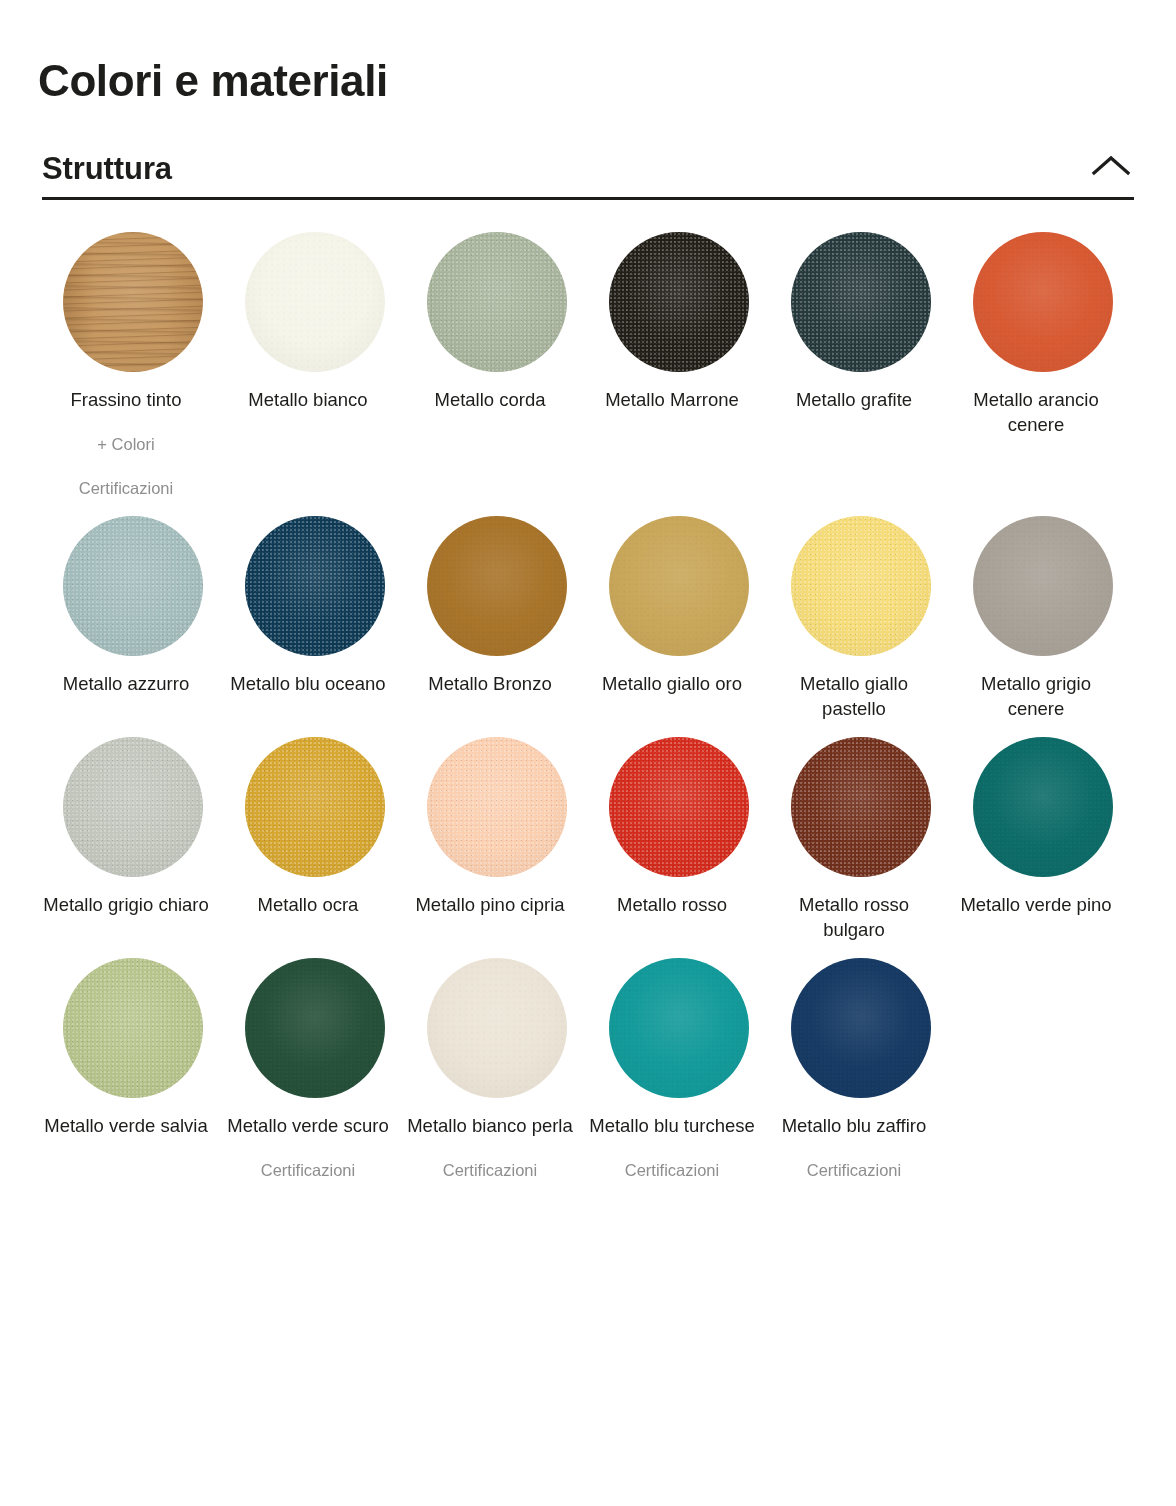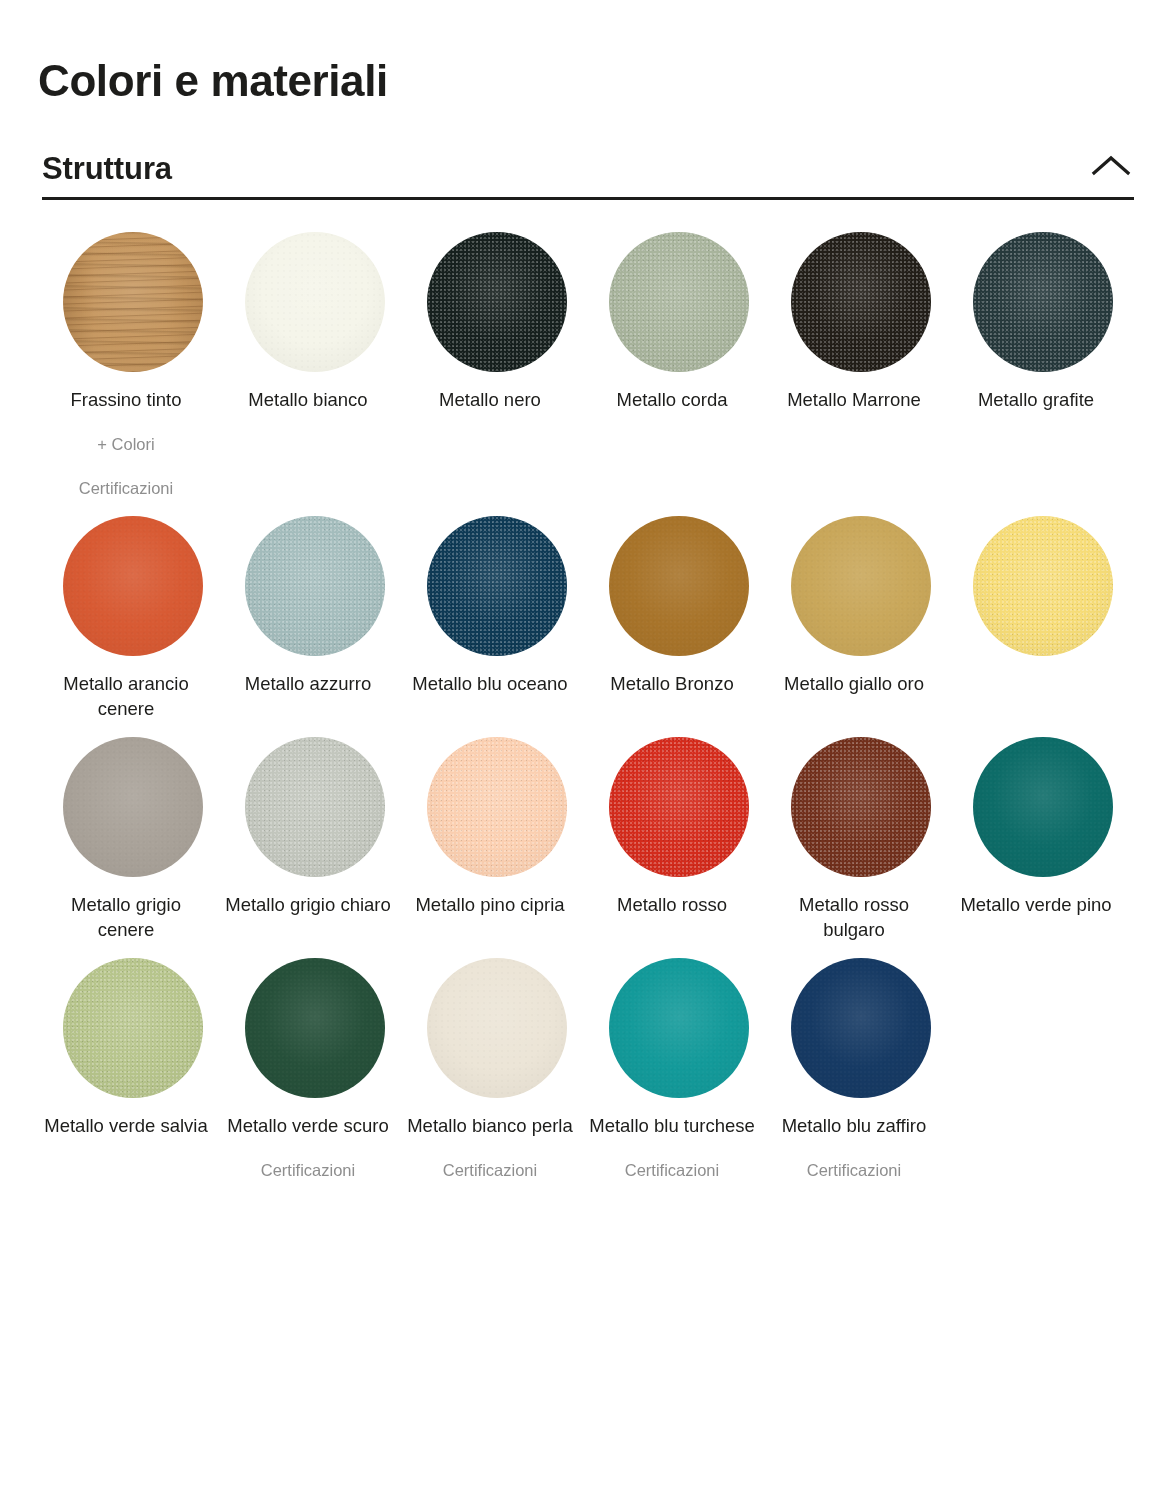--- a/index.html
+++ b/index.html
@@ -221,26 +221,20 @@
         <div class="swatch-sub">Certificazioni</div>
       </div>
       <div class="swatch-item">
         <div class="swatch-disc-wrap">
           <div class="swatch-disc smooth" style="background-color: rgb(245, 245, 234);"></div>
         </div>
         <div class="swatch-label">Metallo bianco</div>
       </div>
       <div class="swatch-item">
         <div class="swatch-disc-wrap">
-          <div class="swatch-disc tex" style="background-color: rgb(22, 32, 30);"></div>
-        </div>
-        <div class="swatch-label">Metallo nero</div>
-      </div>
-      <div class="swatch-item">
-        <div class="swatch-disc-wrap">
           <div class="swatch-disc tex" style="background-color: rgb(168, 180, 156);"></div>
         </div>
         <div class="swatch-label">Metallo corda</div>
       </div>
       <div class="swatch-item">
         <div class="swatch-disc-wrap">
           <div class="swatch-disc tex" style="background-color: rgb(34, 30, 24);"></div>
         </div>
         <div class="swatch-label">Metallo Marrone</div>
       </div>
@@ -277,35 +271,42 @@
       <div class="swatch-item">
         <div class="swatch-disc-wrap">
           <div class="swatch-disc smooth" style="background-color: rgb(201, 167, 90);"></div>
         </div>
         <div class="swatch-label">Metallo giallo oro</div>
       </div>
       <div class="swatch-item">
         <div class="swatch-disc-wrap">
           <div class="swatch-disc tex" style="background-color: rgb(246, 220, 119);"></div>
         </div>
+        <div class="swatch-label">Metallo giallo pastello</div>
       </div>
       <div class="swatch-item">
         <div class="swatch-disc-wrap">
           <div class="swatch-disc smooth" style="background-color: rgb(169, 162, 153);"></div>
         </div>
         <div class="swatch-label">Metallo grigio cenere</div>
       </div>
       <div class="swatch-item">
         <div class="swatch-disc-wrap">
           <div class="swatch-disc tex" style="background-color: rgb(194, 198, 189);"></div>
         </div>
         <div class="swatch-label">Metallo grigio chiaro</div>
       </div>
       <div class="swatch-item">
         <div class="swatch-disc-wrap">
+          <div class="swatch-disc tex" style="background-color: rgb(214, 166, 47);"></div>
+        </div>
+        <div class="swatch-label">Metallo ocra</div>
+      </div>
+      <div class="swatch-item">
+        <div class="swatch-disc-wrap">
           <div class="swatch-disc tex" style="background-color: rgb(251, 207, 176);"></div>
         </div>
         <div class="swatch-label">Metallo pino cipria</div>
       </div>
       <div class="swatch-item">
         <div class="swatch-disc-wrap">
           <div class="swatch-disc tex" style="background-color: rgb(213, 43, 28);"></div>
         </div>
         <div class="swatch-label">Metallo rosso</div>
       </div>

